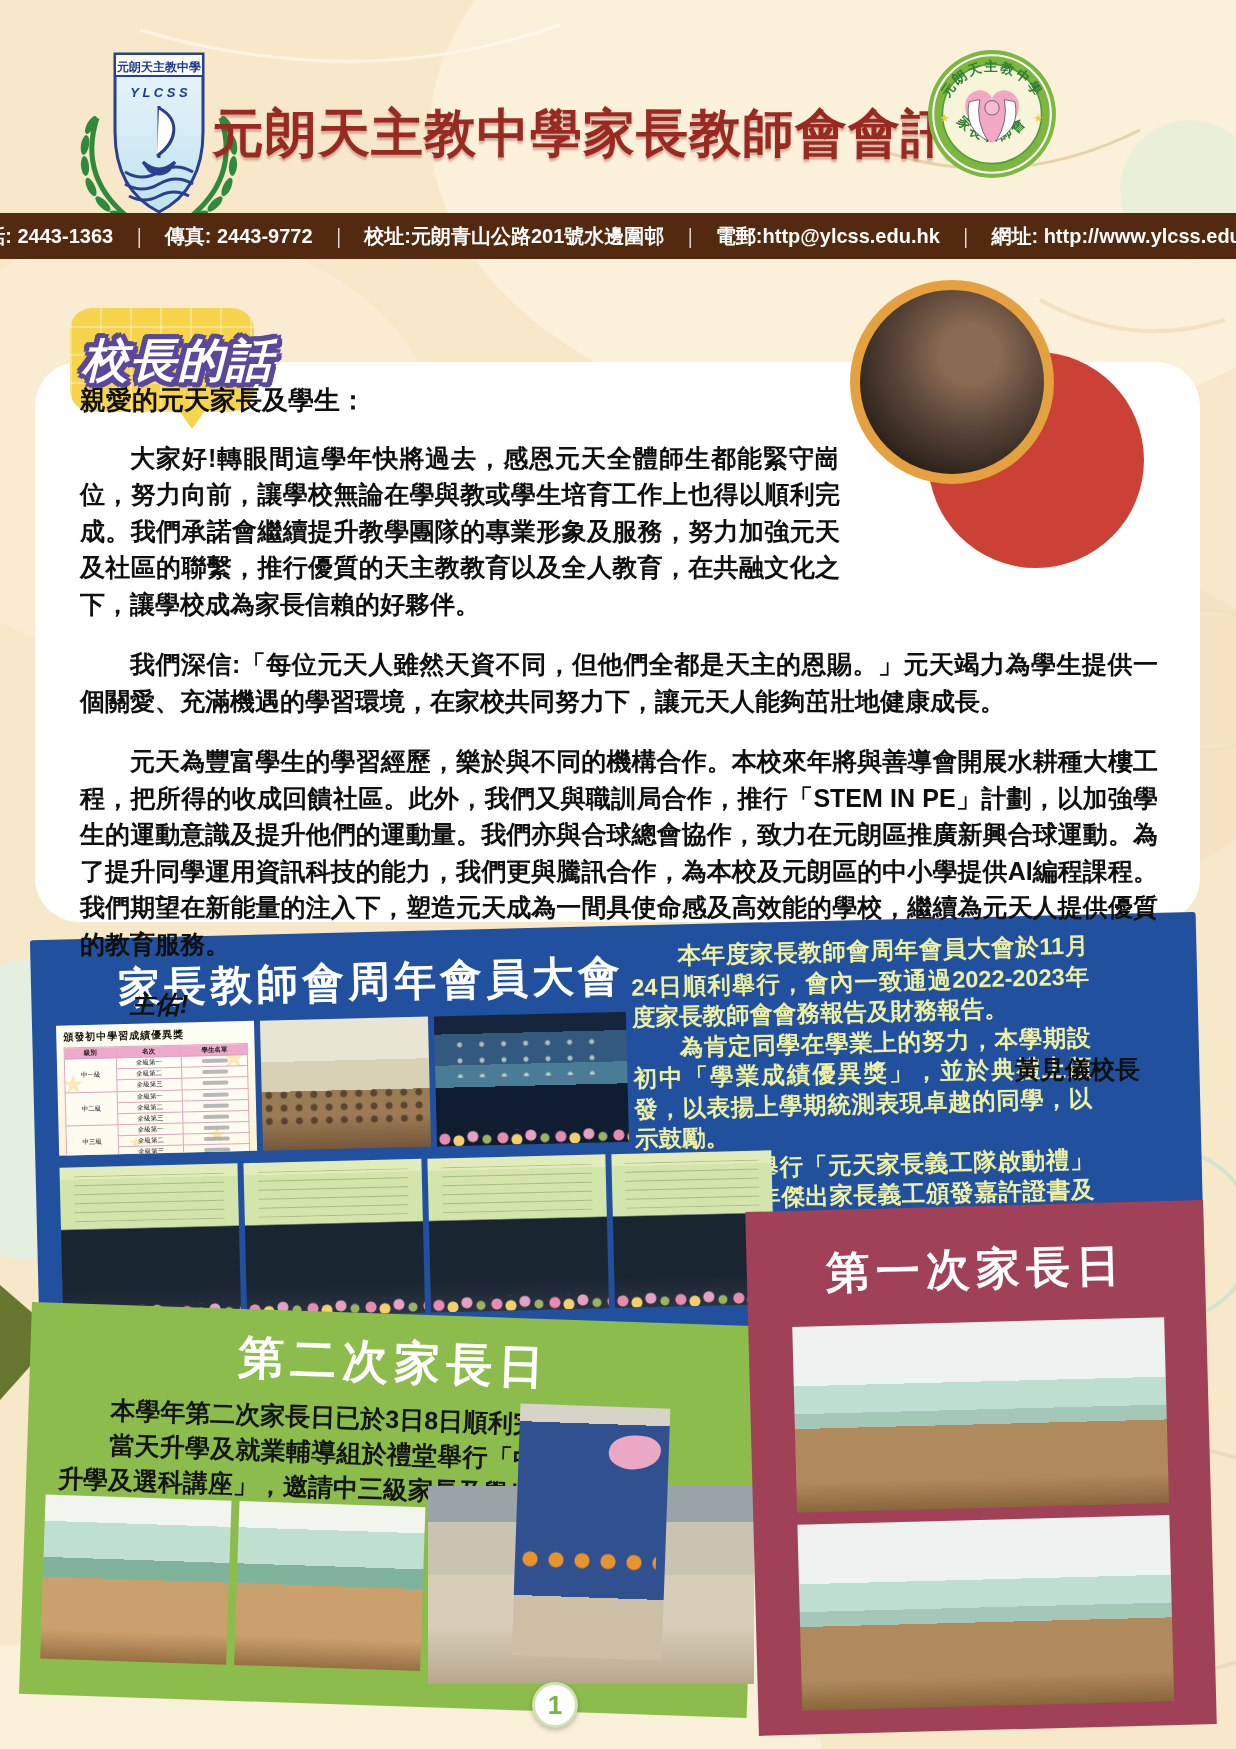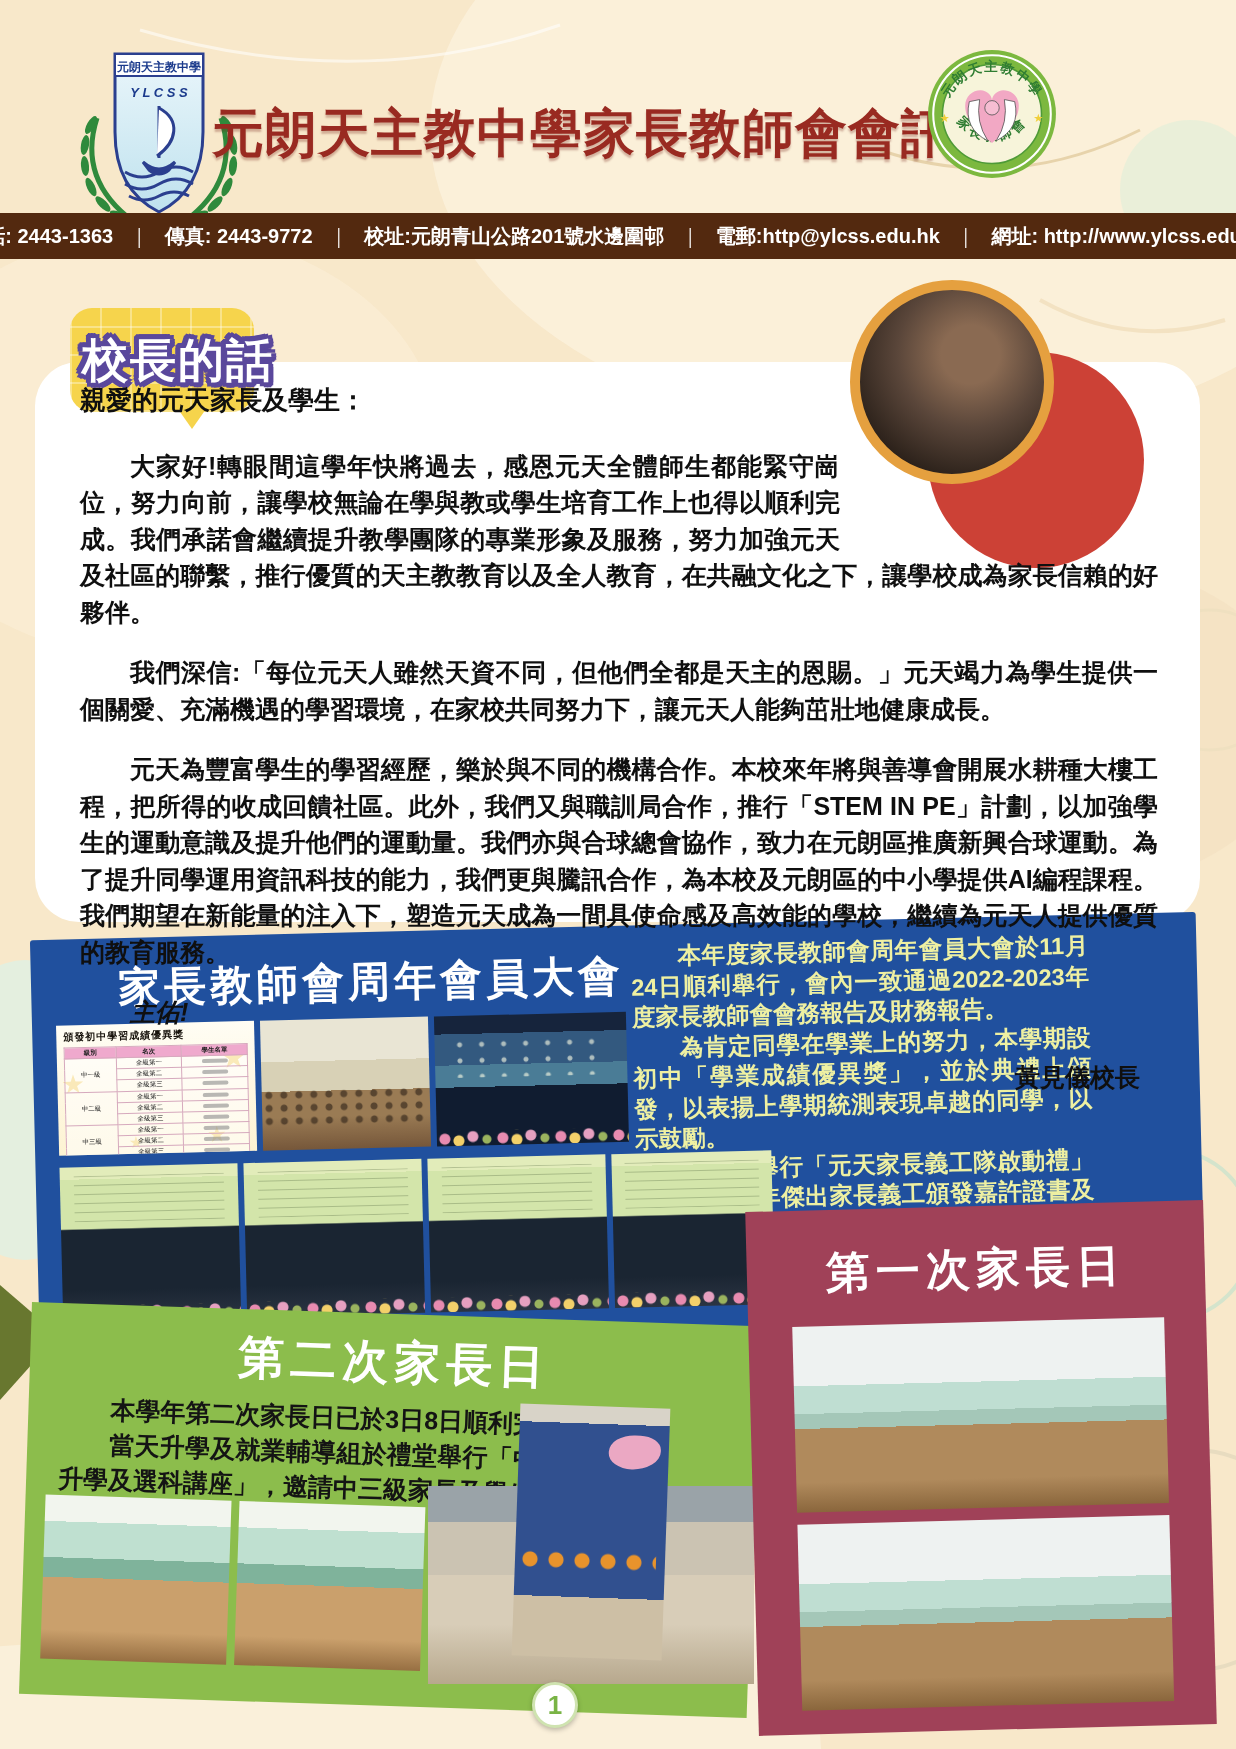--- a/index.html
+++ b/index.html
@@ -50,25 +50,26 @@
       repeating-linear-gradient(0deg, rgba(255,255,255,.35) 0 2px, transparent 2px 28px),
       #f6d44c;
   }
   .bubble:after{content:"";position:absolute;left:108px;bottom:-17px;width:0;height:0;
     border-left:14px solid transparent;border-right:14px solid transparent;border-top:20px solid #f6d44c;}
   .bubble .t{
     position:absolute;left:12px;top:22px;white-space:nowrap;font-size:46px;font-weight:900;letter-spacing:2px;color:#fff;
     text-shadow:-4px -4px 0 #5a489c,4px -4px 0 #5a489c,-4px 4px 0 #5a489c,4px 4px 0 #5a489c,
       -5px 0 0 #5a489c,5px 0 0 #5a489c,0 -5px 0 #5a489c,0 5px 0 #5a489c,
       -3px -5px 0 #5a489c,3px 5px 0 #5a489c,5px 3px 0 #5a489c,-5px -3px 0 #5a489c;
+    font-style:italic;
   }
   .letter{position:absolute;left:80px;top:382px;width:1078px;z-index:3;color:#0f0f0f;
     font-size:25px;line-height:1.46;font-weight:600;}
   .letter .photo-spacer{float:right;width:318px;height:168px;}
-  .letter .greet{margin:0 0 28px 0;font-size:26px;font-weight:700;}
+  .letter .greet{margin:0 0 20px 0;font-size:26px;font-weight:700;}
   .letter p{margin:0 0 24px 0;text-indent:2em;text-align:justify;}
   .letter .closing{margin:4px 0 0 0;text-indent:2em;font-style:italic;}
   .letter .sig{text-align:right;margin:28px 18px 0 0;font-weight:700;}
   .letter .date{margin:10px 0 0 -32px;font-weight:700;}
   
   .agm{position:absolute;left:35px;top:926px;width:1166px;height:430px;background:#20509e;z-index:2;
     transform:rotate(-1.4deg);border-radius:3px;}
   .agm .title{position:absolute;left:80px;top:22px;width:520px;text-align:center;color:#fff;
     font-size:42px;font-weight:900;letter-spacing:4px;white-space:nowrap;}
   .agm .coltext{position:absolute;left:600px;top:16px;width:458px;color:#eef0a2;

